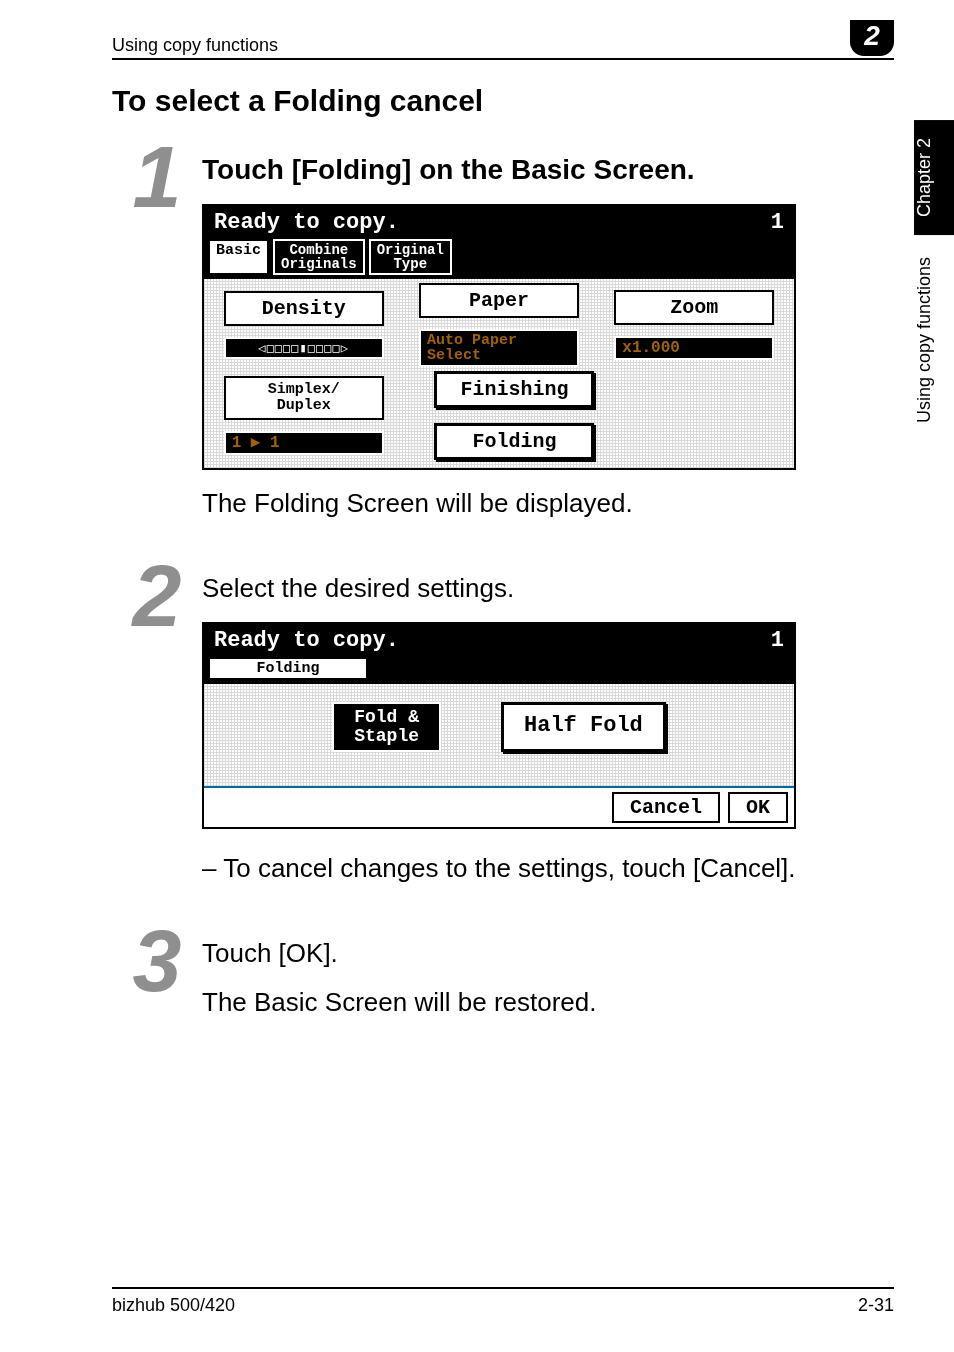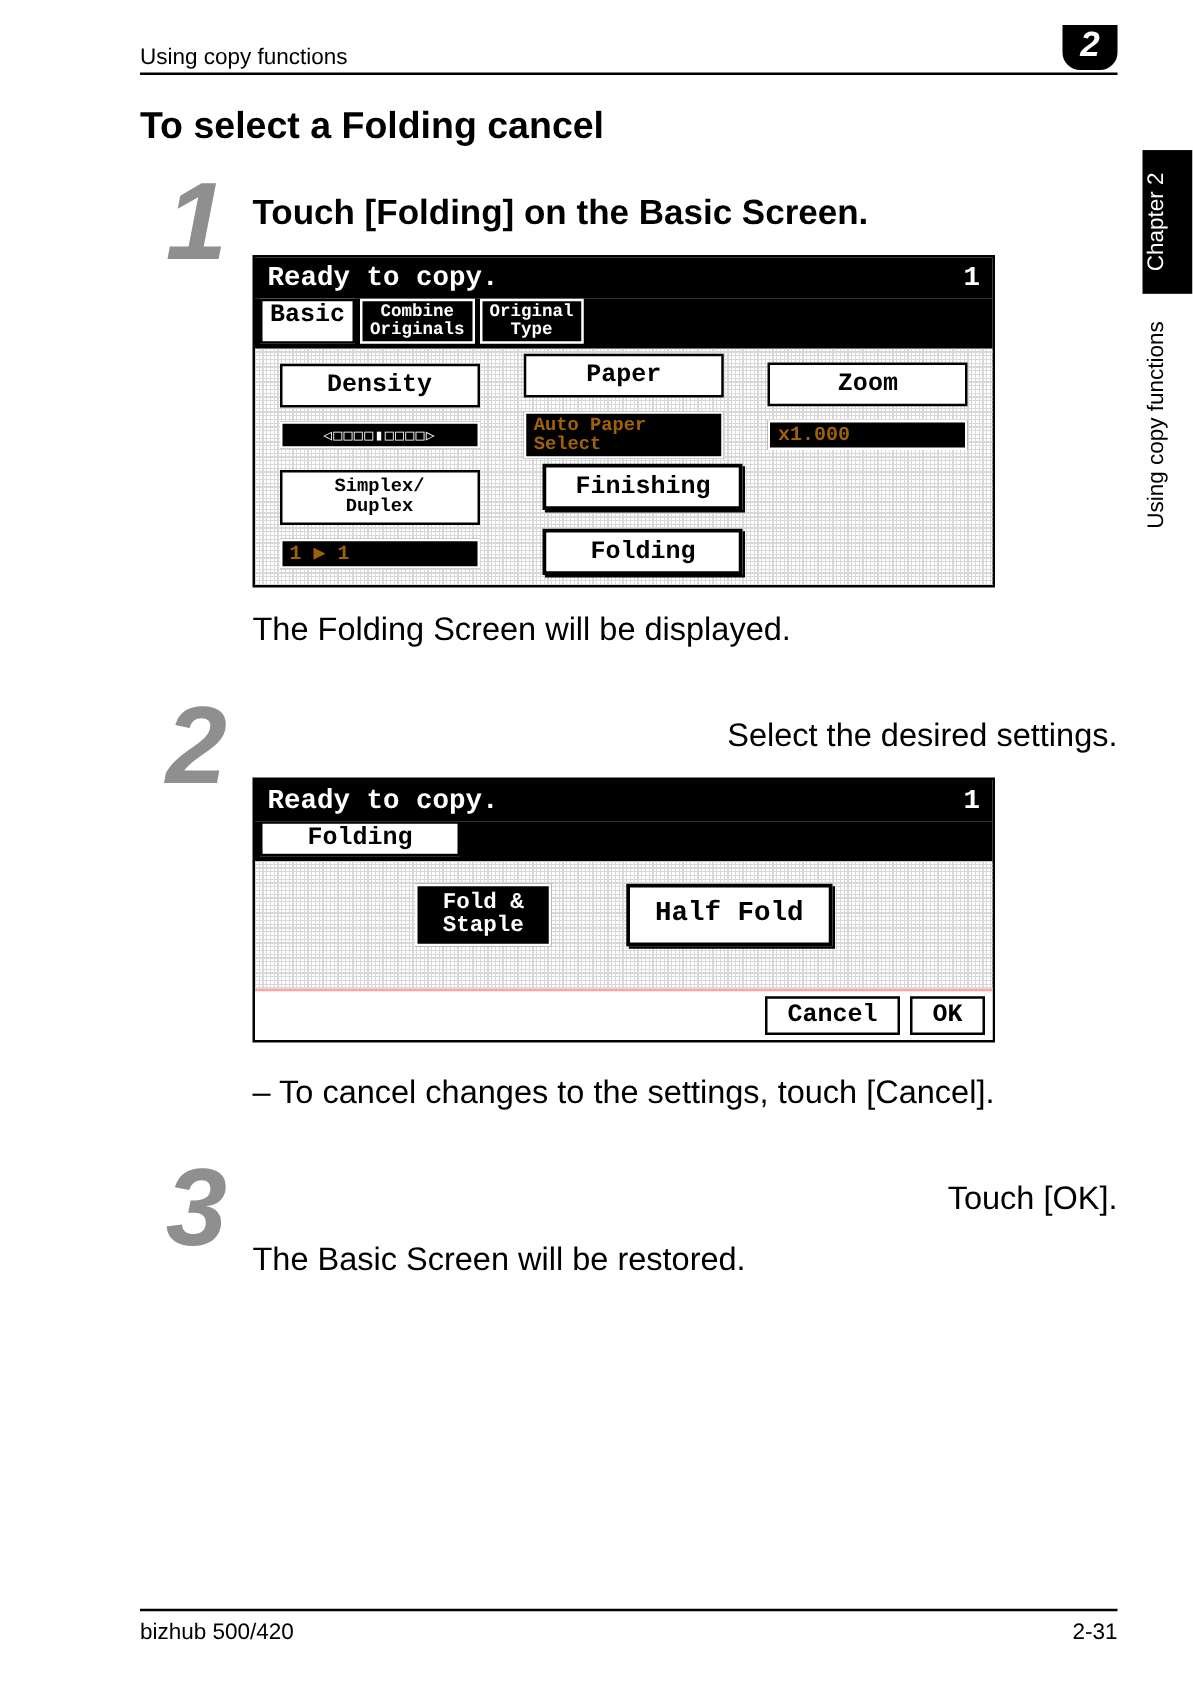--- a/index.html
+++ b/index.html
@@ -50,21 +50,21 @@
     font-weight: 900;
     font-style: italic;
     color: #8f8f8f;
     line-height: 0.75;
     width: 90px;
     flex-shrink: 0;
     text-align: center;
   }
   .step-body { flex: 1; padding-top: 6px; }
   .step-head-bold { font-size: 28px; font-weight: 700; margin: 4px 0 18px 0; }
-  .step-head { font-size: 26px; margin: 4px 0 18px 0; text-align: right; }
+  .step-head { font-size: 26px; margin: 4px 0 18px 0; }
   .para { font-size: 26px; margin: 18px 0 24px 0; }
   .bullet { font-size: 26px; margin: 24px 0; padding-left: 24px; text-indent: -24px; }
   .bullet::before { content: "– "; }
   .footer {
     position: absolute;
     bottom: 36px;
     left: 112px;
     right: 60px;
     border-top: 2px solid #000;
     display: flex;
@@ -116,21 +116,21 @@
   }
   .lcd-tabs {
     display: flex;
     background: #000;
     gap: 4px;
     padding: 0 4px 4px 4px;
   }
   .lcd-tab {
     border: 2px solid #fff;
     color: #fff;
-    font-size: 20px;
+    font-size: 15px;
     line-height: 1;
     padding: 2px 6px;
     font-weight: 700;
     text-align: center;
   }
   .lcd-tab.active {
     background: #fff;
     color: #000;
     border-color: #000;
   }
@@ -207,21 +207,21 @@
   .opt-dark {
     background:#000; color:#fff; border:2px solid #fff;
     font-size:18px; font-weight:700; padding:4px 20px; line-height:1.05;
     text-align:center;
   }
   .opt-light {
     background:#fff; border:3px solid #000; font-size:22px; font-weight:700;
     padding:8px 20px; box-shadow: 2px 2px 0 #000;
   }
   .lcd2-footer {
-    background:#fff; border-top:2px solid #fca5a5;
+    background:#fff; border-top:2px solid #0369a1;
     display:flex; justify-content:flex-end; gap:8px; padding:4px 6px;
   }
   .softbtn { border:2px solid #000; font-size:20px; font-weight:700; padding:2px 16px; }
 
 </style>
 </head>
 <body>
 
 <div class="page">
 

